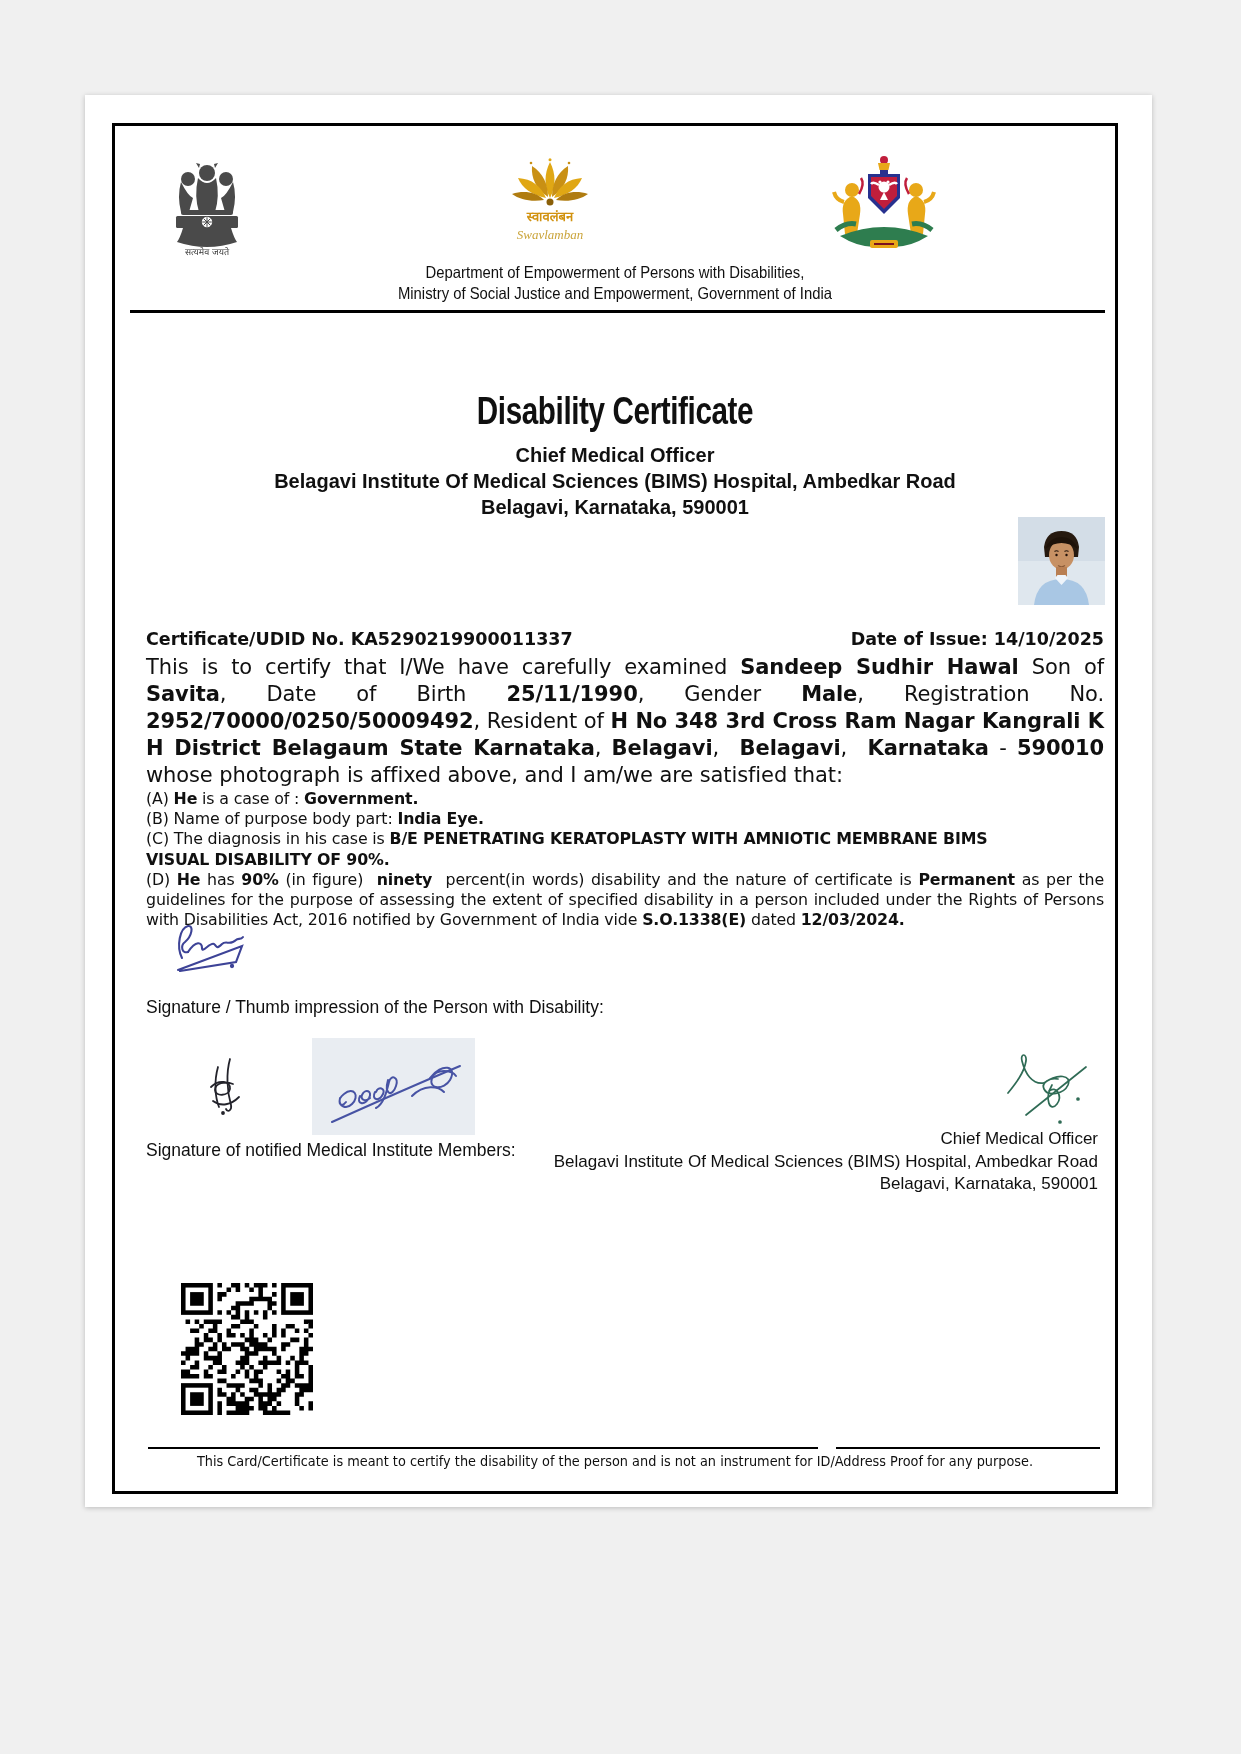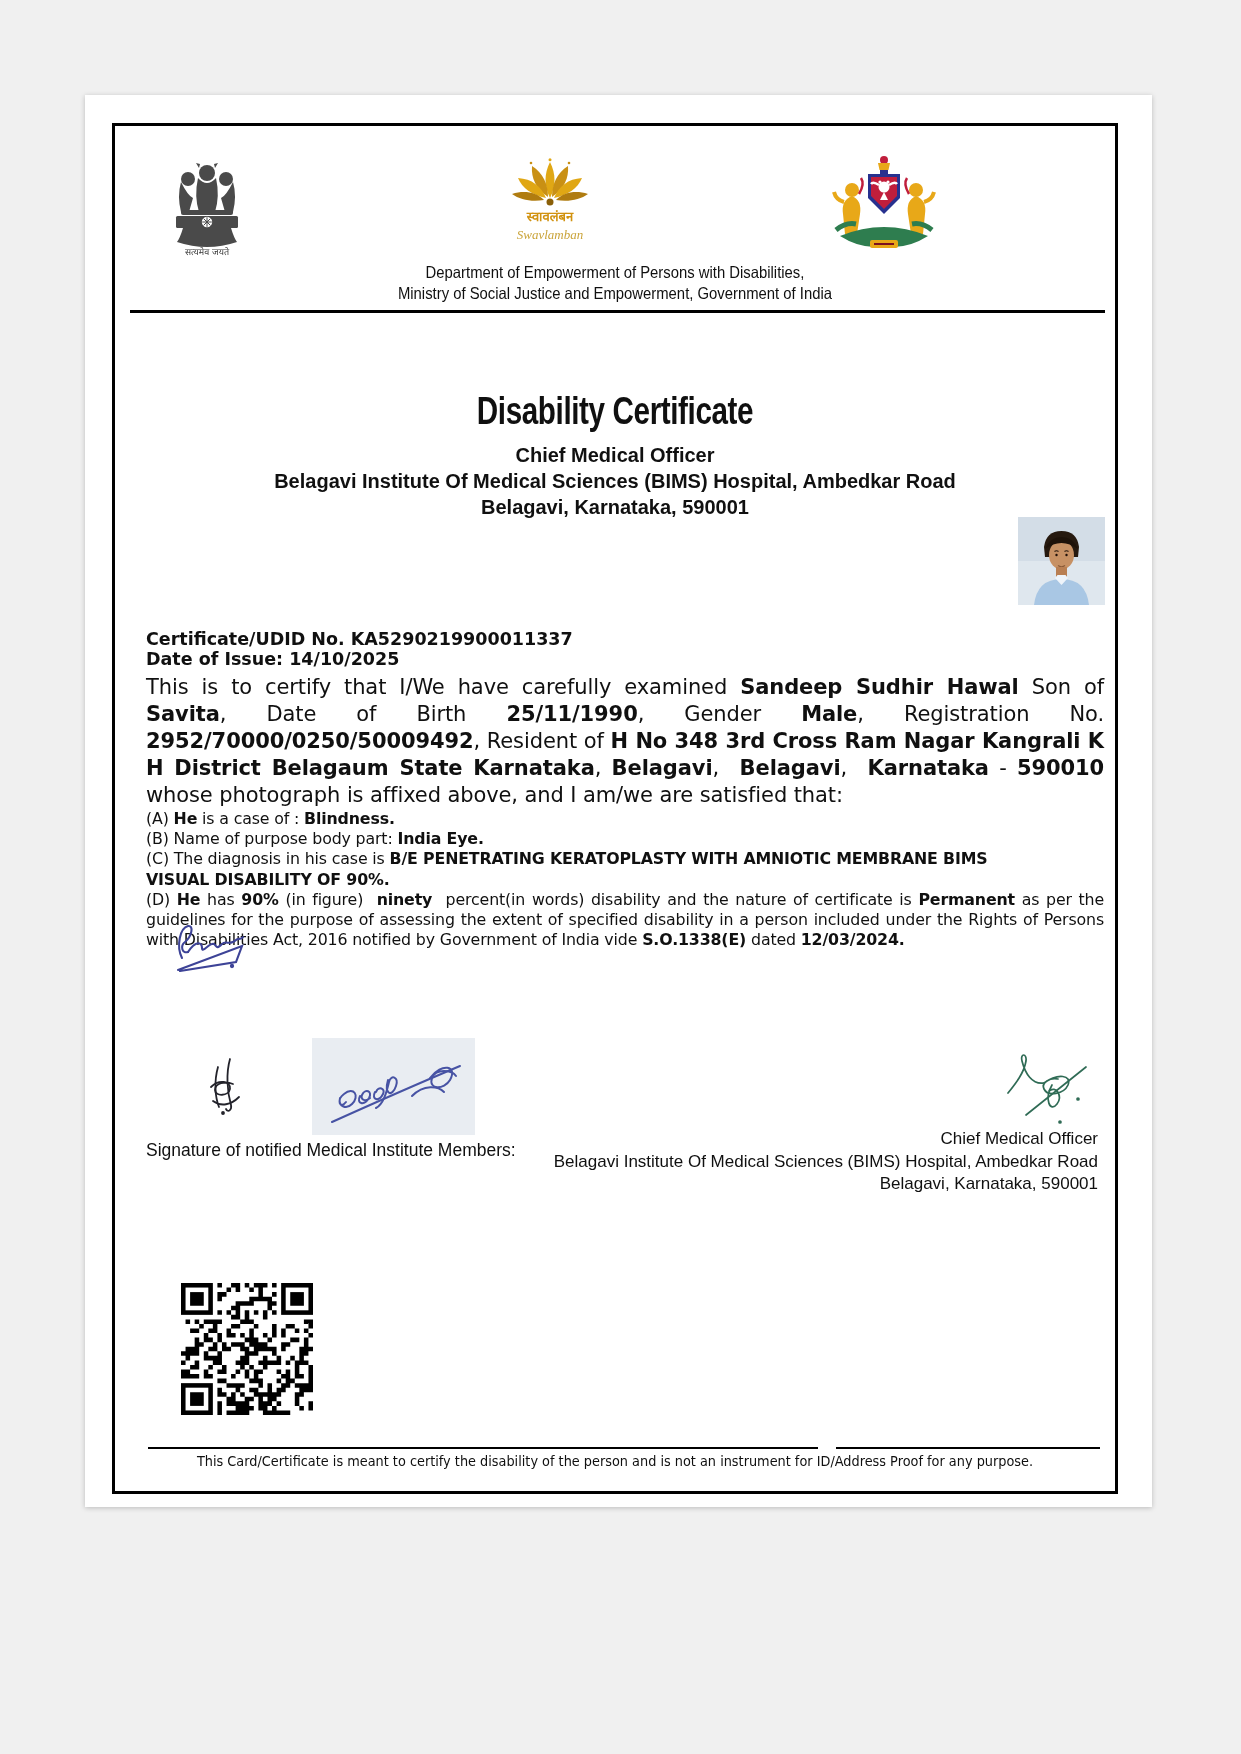--- a/index.html
+++ b/index.html
@@ -18,21 +18,21 @@
   .abs{position:absolute;}
   .centerblock{position:absolute;left:0;width:100%;text-align:center;}
   .lib{font-family:"Liberation Sans",sans-serif;}
   .dept{top:136px;font-size:16.5px;line-height:21px;transform:scaleX(.9);transform-origin:50% 0;}
   .rule{left:15px;top:184px;width:975px;height:3px;background:#000;}
   .title{top:264px;font-size:38px;font-weight:bold;letter-spacing:-.5px;
          transform:scaleX(.78);transform-origin:50% 0;}
   .office{top:316px;font-size:20px;font-weight:bold;line-height:26px;}
   .photo{left:903px;top:391px;width:87px;height:88px;overflow:hidden;}
   .text-col{left:31px;top:503px;width:958px;}
-  .meta-row{display:flex;justify-content:flex-end;font-weight:bold;font-size:17.5px;margin-bottom:5px;flex-direction:column;}
+  .meta-row{display:flex;justify-content:space-between;font-weight:bold;font-size:17.5px;margin-bottom:5px;}
   .rich{white-space:pre-wrap;text-align:justify;}
   .intro{font-size:21px;line-height:27px;letter-spacing:-.1px;}
   .clause{font-size:15.8px;line-height:20.2px;letter-spacing:-.15px;}
   .sig-person{left:57px;top:794px;width:85px;height:58px;}
   .label{font-size:17.5px;line-height:24px;font-family:"Liberation Sans",sans-serif;}
   .label-person{left:31px;top:869px;width:470px;}
   .sig-dark{left:88px;top:927px;width:45px;height:62px;}
   .sig-box{left:197px;top:912px;width:163px;height:97px;background:var(--sig-box);}
   .sig-box svg{position:absolute;left:0;top:0;}
   .sig-green{left:883px;top:915px;width:95px;height:85px;}
@@ -158,35 +158,36 @@
           <path d="M37 61 l6.5 7 6.5 -7 -2.5 -3 h-8z" fill="#eef4fa"></path>
         </svg>
       </div>
 
       <div class="abs text-col">
         <div class="meta-row">
           <span>Certificate/UDID No. KA5290219900011337</span>
           <span>Date of Issue: 14/10/2025</span>
         </div>
         <p class="rich intro"><span>This is to certify that I/We have carefully examined </span><b>Sandeep Sudhir Hawal</b><span> Son of </span><b>Savita</b><span>, Date of Birth </span><b>25/11/1990</b><span>, Gender </span><b>Male</b><span>, Registration No. </span><b>2952/70000/0250/50009492</b><span>, Resident of </span><b>H No 348 3rd Cross Ram Nagar Kangrali K H District Belagaum State Karnataka</b><span>, </span><b>Belagavi</b><span>,  </span><b>Belagavi</b><span>,  </span><b>Karnataka</b><span> - </span><b>590010</b><span>  whose photograph is affixed above, and I am/we are satisfied that:</span></p>
-        <p class="rich clause"><span>(A) </span><b>He</b><span> is a case of : </span><b>Blindness.</b></p>
+        <p class="rich clause"><span>(A) </span><b>He</b><span> is a case of : </span><b>Government.</b></p>
         <p class="rich clause"><span>(B) Name of purpose body part: </span><b>India Eye.</b></p>
         <p class="rich clause"><span>(C) The diagnosis in his case is </span><b>B/E PENETRATING KERATOPLASTY WITH AMNIOTIC MEMBRANE BIMS</b><br><b>VISUAL DISABILITY OF 90%.</b></p>
         <p class="rich clause"><span>(D) </span><b>He</b><span> has </span><b>90%</b><span> (in figure)  </span><b>ninety</b><span>  percent(in words) disability and the nature of certificate is </span><b>Permanent</b><span> as per the guidelines for the purpose of assessing the extent of specified disability in a person included under the Rights of Persons with Disabilities Act, 2016 notified by Government of India vide </span><b>S.O.1338(E)</b><span> dated </span><b>12/03/2024.</b></p>
       </div>
 
       <div class="abs sig-person">
         <svg viewBox="0 0 85 58" width="85" height="58" fill="none" stroke-linecap="round" style="stroke:var(--ink-blue)" stroke-width="2.1">
           <path d="M10 38 C4 26 8 8 16 6 C22 5 20 16 13 22 C8 26 10 34 16 32"></path>
           <path d="M16 32 C24 20 30 22 30 28 C30 34 38 22 42 24 C45 26 44 30 50 24 C54 20 58 26 64 20 C66 18 69 20 71 17"></path>
           <path d="M6 50 L70 26 L64 42 L8 51"></path>
           <circle cx="60" cy="46" r="1.1" style="fill:var(--ink-blue)"></circle>
         </svg>
       </div>
 
+      <div class="abs label label-person">Signature / Thumb impression of the Person with Disability:</div>
 
       <div class="abs sig-dark">
         <svg viewBox="0 0 45 62" width="45" height="62" fill="none" stroke-linecap="round" style="stroke:var(--ink-dark)" stroke-width="1.8">
           <path d="M15 14 C11 28 12 44 16 54"></path>
           <path d="M27 6 C23 20 24 38 28 52 C29 57 25 60 23 56"></path>
           <path d="M8 34 C16 26 28 28 27 36 C26 43 12 44 12 37 C12 30 22 28 30 31"></path>
           <path d="M10 48 C18 54 28 52 36 44"></path>
           <circle cx="20" cy="60" r="1" style="fill:var(--ink-dark)"></circle>
         </svg>
       </div>

